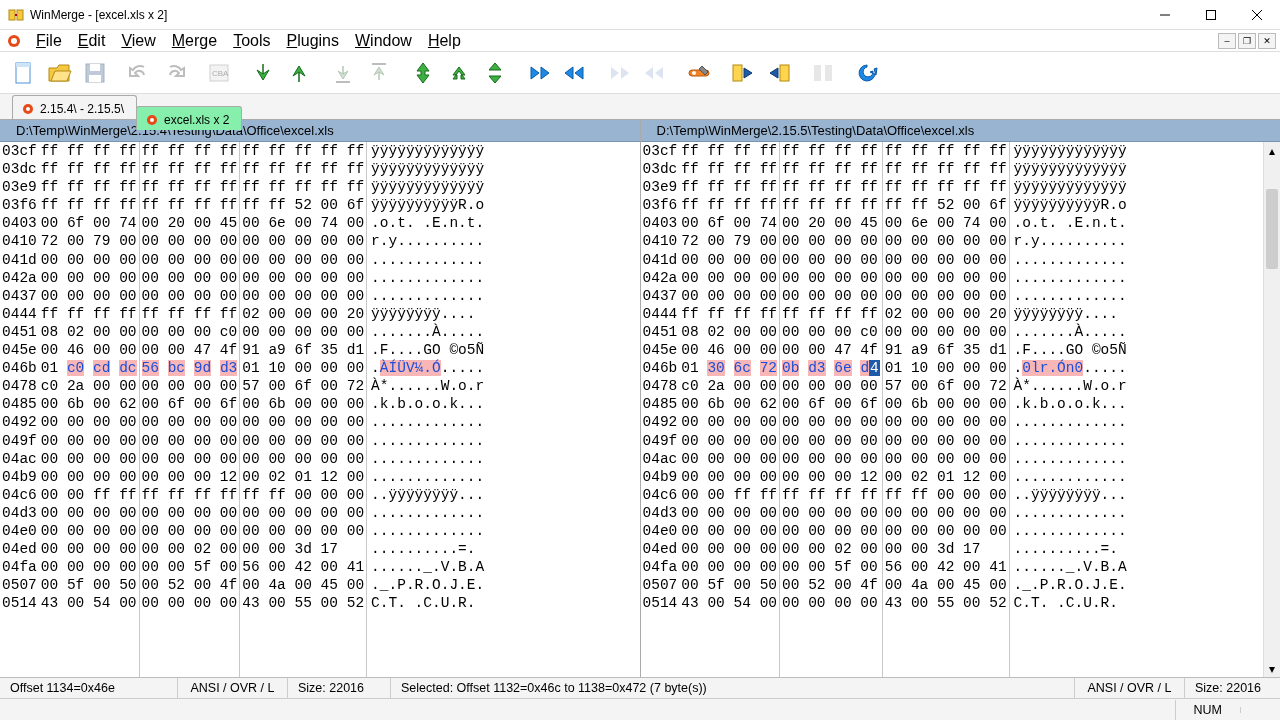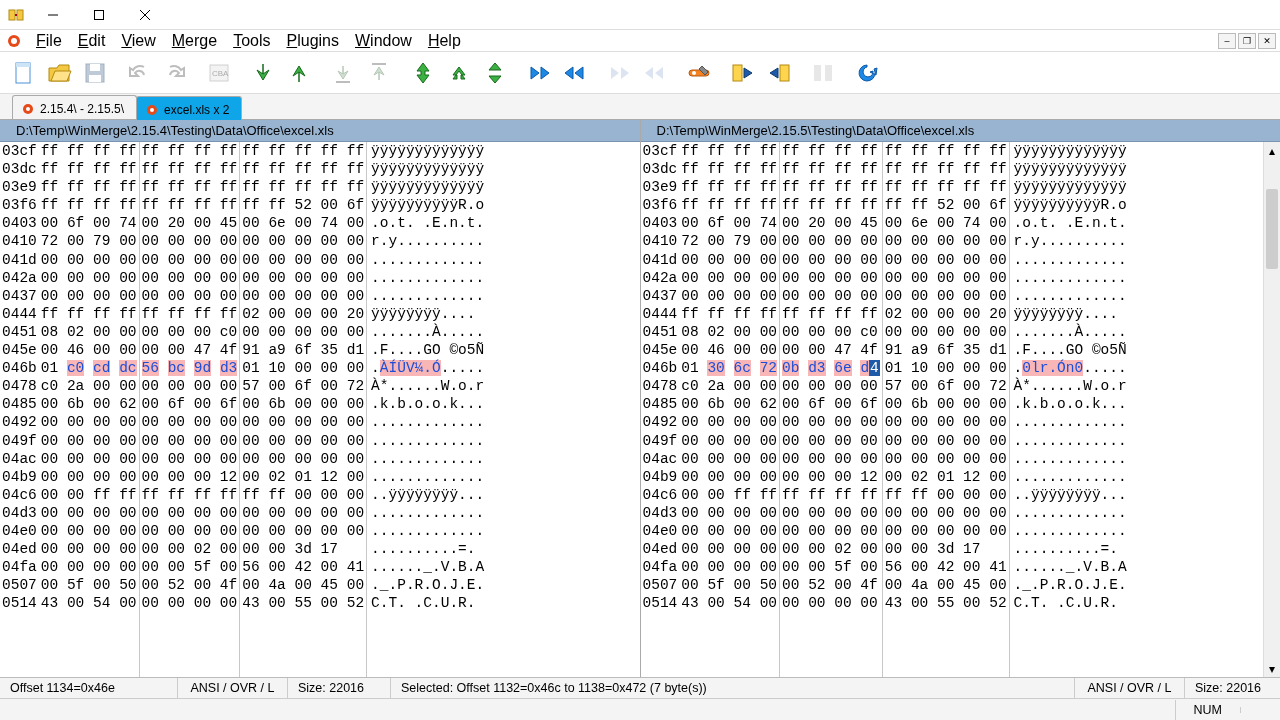--- a/index.html
+++ b/index.html
@@ -16,21 +16,21 @@
   .menubar .spacer { flex: 1; }
   .menubar .docbtns { display: flex; padding-right: 4px; gap: 2px;}
   .menubar .docbtn { width: 18px; height: 16px; border: 1px solid #bbb; font-size: 9px; display:flex;align-items:center;justify-content:center;background:#f4f4f4;}
   
   .toolbar { height: 42px; background: #fff; display: flex; align-items: flex-start; padding: 4px 6px; gap: 2px; border-bottom: 1px solid #ddd;}
   .tbtn { width: 34px; height: 34px; display: flex; align-items: center; justify-content: center; border-radius: 2px; }
   .tsep { width: 6px; }
   
   .tabstrip { height: 26px; background: #f4f4f4; display: flex; align-items: flex-end; padding-left: 12px; border-bottom: 1px solid #aaa; }
   .tab { height: 24px; padding: 3px 12px 0 8px; border: 1px solid #aaa; border-bottom: none; background: #f4f4f4; display: flex; align-items: center; gap: 5px; font-size: 12px; border-top-left-radius:3px;border-top-right-radius:3px; margin-right:-1px;}
-  .tab.active { background: #0ea5e9; position: relative; top: 1px; }
+  .tab.active { background: #86efac; position: relative; top: 11px; }
   .tabicon { width: 14px; height: 14px; }
   
   .panes { flex: 1; display: flex; min-height: 0; }
   .pane { flex: 1; display: flex; flex-direction: column; min-width: 0; border-right: 1px solid #aaa; }
   .pane:last-child { border-right: none; }
   .paneheader { height: 22px; background: #99b4d1; color: #000; padding: 3px 16px; font-size: 13px; border-bottom:1px solid #7a93b0;}
   .hexgrid { flex: 1; display: flex; font-family: Consolas, "Courier New", monospace; font-size: 14.5px; line-height: 18.1px; overflow: hidden; white-space: pre;}
   .col-offset { padding: 0 2px 0 2px; }
   .col-hex { padding: 0 2px; }
   .col-ascii { padding: 0 4px; }
@@ -57,20 +57,21 @@
 <body>
 
 <div class="titlebar">
   <span class="icon">
     <svg width="16" height="16">
         <rect x="1" y="3" width="6" height="10" fill="#f5c842" stroke="#b48a12"></rect>
         <rect x="9" y="3" width="6" height="10" fill="#f5c842" stroke="#b48a12"></rect>
         <path d="M7 8 L9 8" stroke="#b00020" stroke-width="2"></path>
       </svg>
   </span>
+  <span class="title">WinMerge - [excel.xls x 2]</span>
   <div class="winbtn">
       <svg width="10" height="10">
         <line x1="0" y1="5" x2="10" y2="5" stroke="#000"></line>
       </svg>
     </div>
   <div class="winbtn">
       <svg width="10" height="10">
         <rect x="0.5" y="0.5" width="9" height="9" fill="none" stroke="#000"></rect>
       </svg>
     </div>

